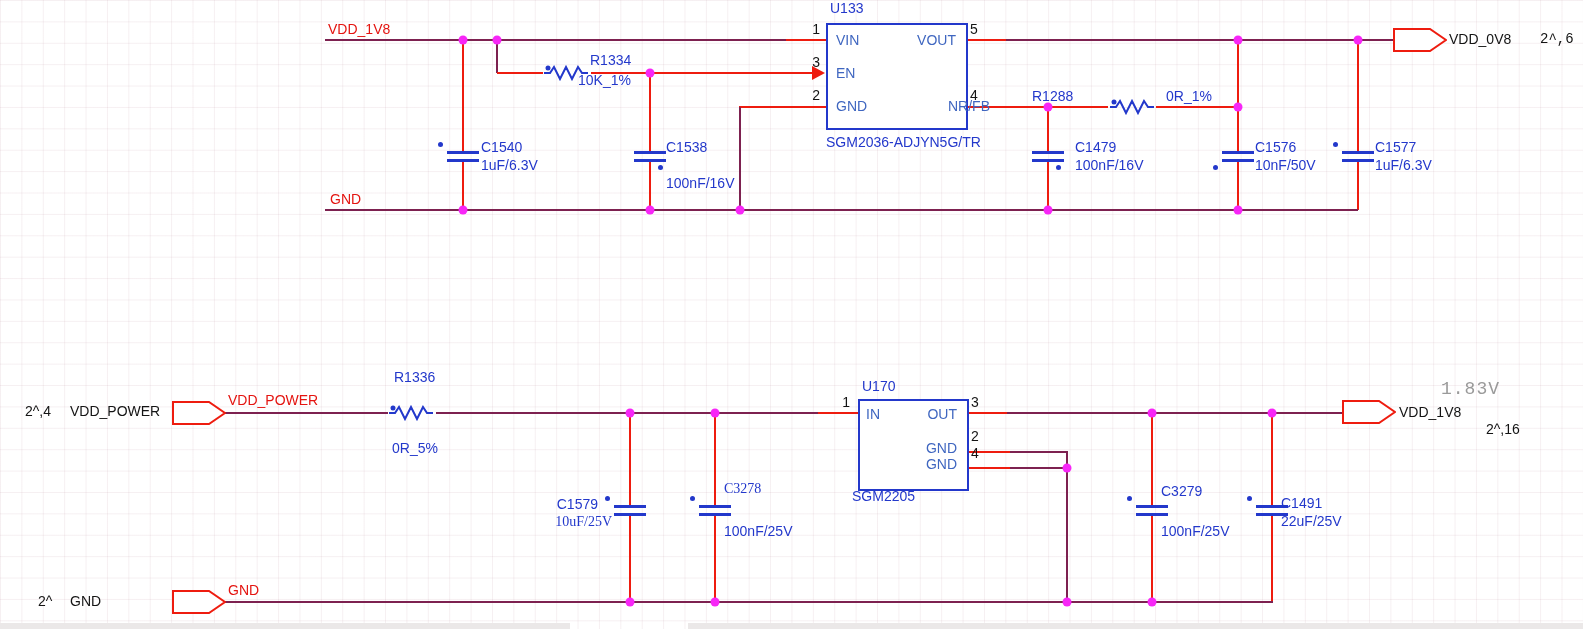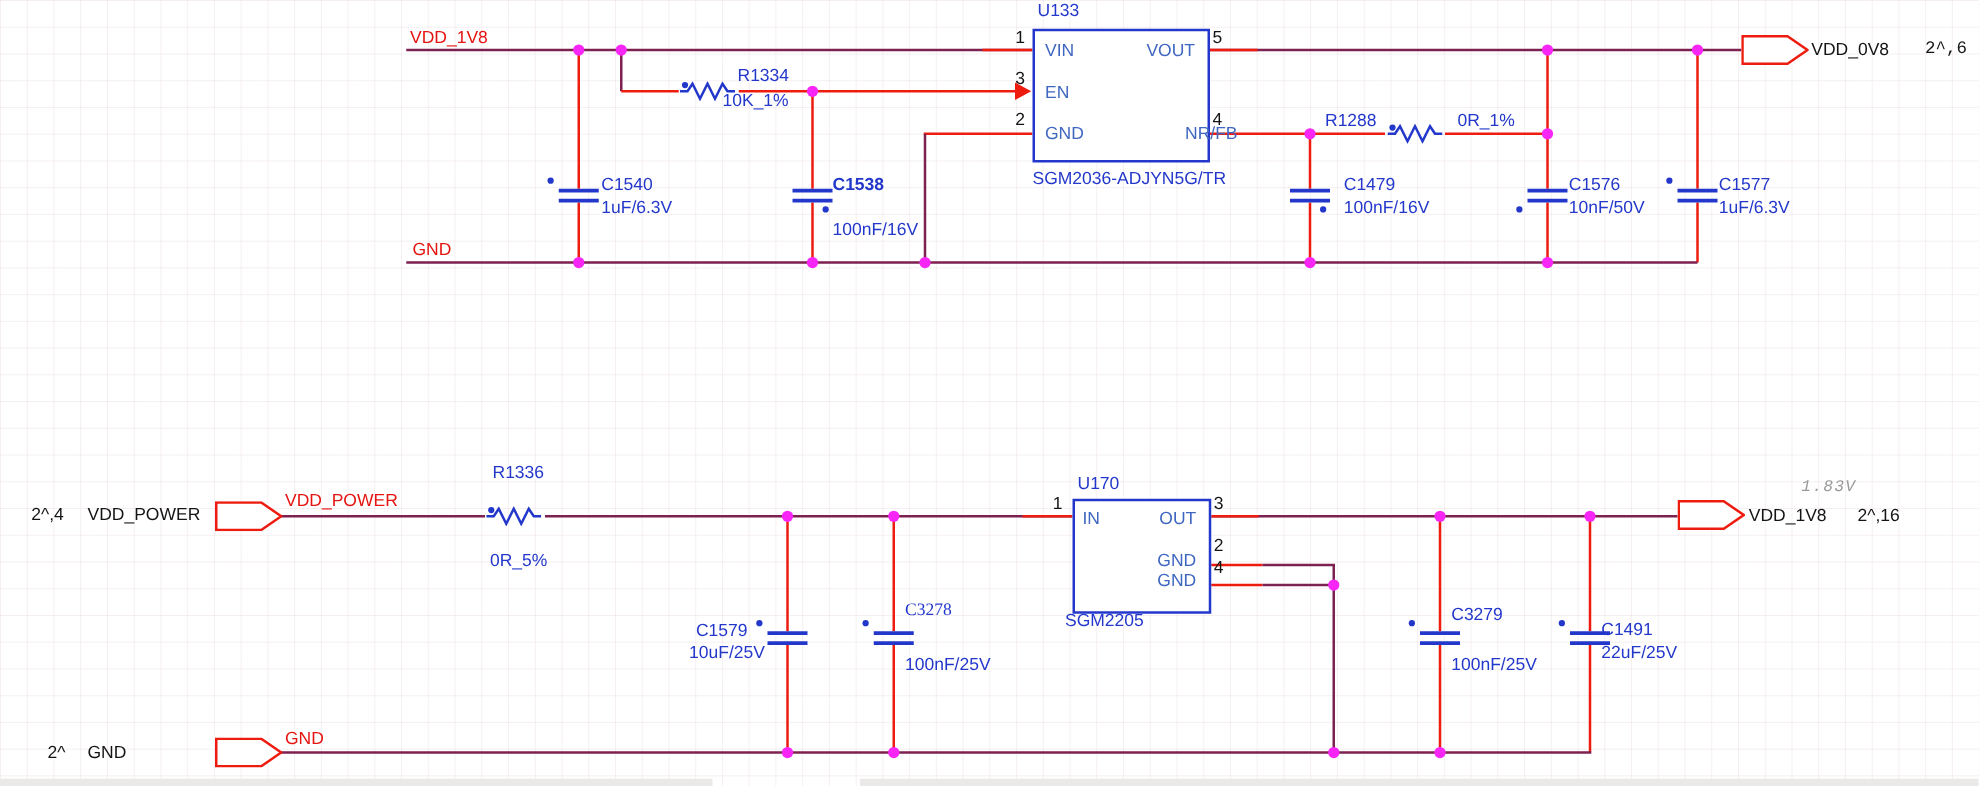--- a/index.html
+++ b/index.html
@@ -13,21 +13,21 @@
   }
   .wh{position:absolute;height:2px;background:#7d2150;}
   .wv{position:absolute;width:2px;background:#7d2150;}
   .red{background:#ee1c0f;}
   .dot{position:absolute;width:9px;height:9px;border-radius:50%;background:#f726f7;transform:translate(-50%,-50%);}
   .txt{position:absolute;font-size:14px;white-space:nowrap;line-height:15px;}
   .blue{color:#2338cb;}
   .pinname{color:#3f66c0;}
   .redt{color:#e41410;}
   .blk{color:#141414;}
-  .grayt{font-family:"Liberation Mono","DejaVu Sans Mono",monospace;font-size:13px;color:#9a9a9a;letter-spacing:1px;font-style:italic;}
+  .grayt{font-family:"Liberation Mono","DejaVu Sans Mono",monospace;font-size:18px;color:#9a9a9a;letter-spacing:1px;}
   .ta-r{text-align:right;}
   .icbox{position:absolute;border:2px solid #2338cb;background:#ffffff;}
   .cap{position:absolute;width:32px;height:12px;}
   .plate{position:absolute;left:0;width:32px;height:3px;background:#2338cb;}
   .p1{top:0;} .p2{top:8px;}
   .cdot{position:absolute;width:5px;height:5px;border-radius:50%;background:#2338cb;}
   .rsvg{position:absolute;width:44px;height:16px;}
   .port{position:absolute;width:54px;height:24px;}
   .strip{position:absolute;height:6px;background:#ebe8e8;}
 </style>
@@ -88,21 +88,21 @@
     <path d="M0,8 H6 L10,2 L16,14 L22,2 L28,14 L34,2 L38,8 H44" fill="none" stroke="#2338cb" stroke-width="2"></path>
   </svg>
   <span class="txt blue" style="left:590px;top:53px;">R1334</span>
   <span class="txt blue" style="left:578px;top:73px;">10K_1%</span>
 
   <div class="cap" style="left:634px;top:151px;">
     <div class="plate p1"></div>
     <div class="plate p2"></div>
     <div class="cdot" style="left:24px;top:14px;"></div>
   </div>
-  <span class="txt blue" style="left:666px;top:140px;font-weight:bold;">C1538</span>
+  <span class="txt blue" style="left:666px;top:140px;">C1538</span>
   <span class="txt blue" style="left:666px;top:176px;">100nF/16V</span>
 
   <span class="txt blue" style="left:830px;top:1px;">U133</span>
   <div class="icbox" style="left:826px;top:23px;width:138px;height:103px;"></div>
   <span class="txt pinname" style="left:836px;top:33px;">VIN</span>
   <span class="txt pinname" style="left:836px;top:66px;">EN</span>
   <span class="txt pinname" style="left:836px;top:99px;">GND</span>
   <span class="txt pinname ta-r" style="left:898px;top:33px;width:58px;">VOUT</span>
   <span class="txt pinname ta-r" style="left:932px;top:99px;width:58px;">NR/FB</span>
   <span class="txt blk ta-r" style="left:798px;top:22px;width:22px;">1</span>
@@ -113,21 +113,21 @@
   <span class="txt blue" style="left:826px;top:135px;">SGM2036-ADJYN5G/TR</span>
 
   <svg style="position:absolute;left:812px;top:66px;width:14px;height:14px;" viewBox="0 0 14 14">
     <polygon points="0,0 13,7 0,14" fill="#ee1c0f"></polygon>
   </svg>
 
   <svg class="rsvg" style="left:1110px;top:99px;" viewBox="0 0 44 16">
     <circle cx="4" cy="3" r="2.5" fill="#2338cb"></circle>
     <path d="M0,8 H6 L10,2 L16,14 L22,2 L28,14 L34,2 L38,8 H44" fill="none" stroke="#2338cb" stroke-width="2"></path>
   </svg>
-  <span class="txt blue" style="left:1060px;top:89px;">R1288</span>
+  <span class="txt blue" style="left:1032px;top:89px;">R1288</span>
   <span class="txt blue" style="left:1166px;top:89px;">0R_1%</span>
 
   <div class="cap" style="left:1032px;top:151px;">
     <div class="plate p1"></div>
     <div class="plate p2"></div>
     <div class="cdot" style="left:24px;top:14px;"></div>
   </div>
   <span class="txt blue" style="left:1075px;top:140px;">C1479</span>
   <span class="txt blue" style="left:1075px;top:158px;">100nF/16V</span>
 
@@ -197,21 +197,21 @@
   </svg>
   <span class="txt blue" style="left:394px;top:370px;">R1336</span>
   <span class="txt blue" style="left:392px;top:441px;">0R_5%</span>
 
   <div class="cap" style="left:614px;top:505px;">
     <div class="plate p1"></div>
     <div class="plate p2"></div>
     <div class="cdot" style="left:-9px;top:-9px;"></div>
   </div>
   <span class="txt blue ta-r" style="left:538px;top:497px;width:60px;">C1579</span>
-  <span class="txt blue ta-r" style="left:538px;top:514px;width:74px;">10uF/25V</span>
+  <span class="txt blue ta-r" style="left:538px;top:514px;width:74px;font-family:Liberation Serif, serif;">10uF/25V</span>
 
   <div class="cap" style="left:699px;top:505px;">
     <div class="plate p1"></div>
     <div class="plate p2"></div>
     <div class="cdot" style="left:-9px;top:-9px;"></div>
   </div>
   <span class="txt blue" style="left:724px;top:481px;font-family:Liberation Serif, serif;">C3278</span>
   <span class="txt blue" style="left:724px;top:524px;">100nF/25V</span>
 
   <span class="txt blue" style="left:862px;top:379px;">U170</span>
@@ -240,21 +240,21 @@
     <div class="cdot" style="left:-9px;top:-9px;"></div>
   </div>
   <span class="txt blue" style="left:1281px;top:496px;">C1491</span>
   <span class="txt blue" style="left:1281px;top:514px;">22uF/25V</span>
 
   <span class="txt grayt" style="left:1441px;top:382px;">1.83V</span>
   <svg class="port" style="left:1342px;top:400px;" viewBox="0 0 54 24">
     <polygon points="1,1 37,1 53,12 37,23 1,23" fill="#ffffff" stroke="#ee1c0f" stroke-width="2"></polygon>
   </svg>
   <span class="txt blk" style="left:1399px;top:405px;">VDD_1V8</span>
-  <span class="txt blk" style="left:1486px;top:405px;">2^,16</span>
+  <span class="txt blk" style="left:1486px;top:422px;">2^,16</span>
 
   <span class="txt blk" style="left:38px;top:594px;">2^</span>
   <span class="txt blk" style="left:70px;top:594px;">GND</span>
   <svg class="port" style="left:172px;top:590px;" viewBox="0 0 54 24">
     <polygon points="1,1 37,1 53,12 37,23 1,23" fill="#ffffff" stroke="#ee1c0f" stroke-width="2"></polygon>
   </svg>
   <span class="txt redt" style="left:228px;top:583px;">GND</span>
 
   <div class="strip" style="left:0;top:623px;width:570px;"></div>
   <div class="strip" style="left:688px;top:623px;width:895px;"></div>

